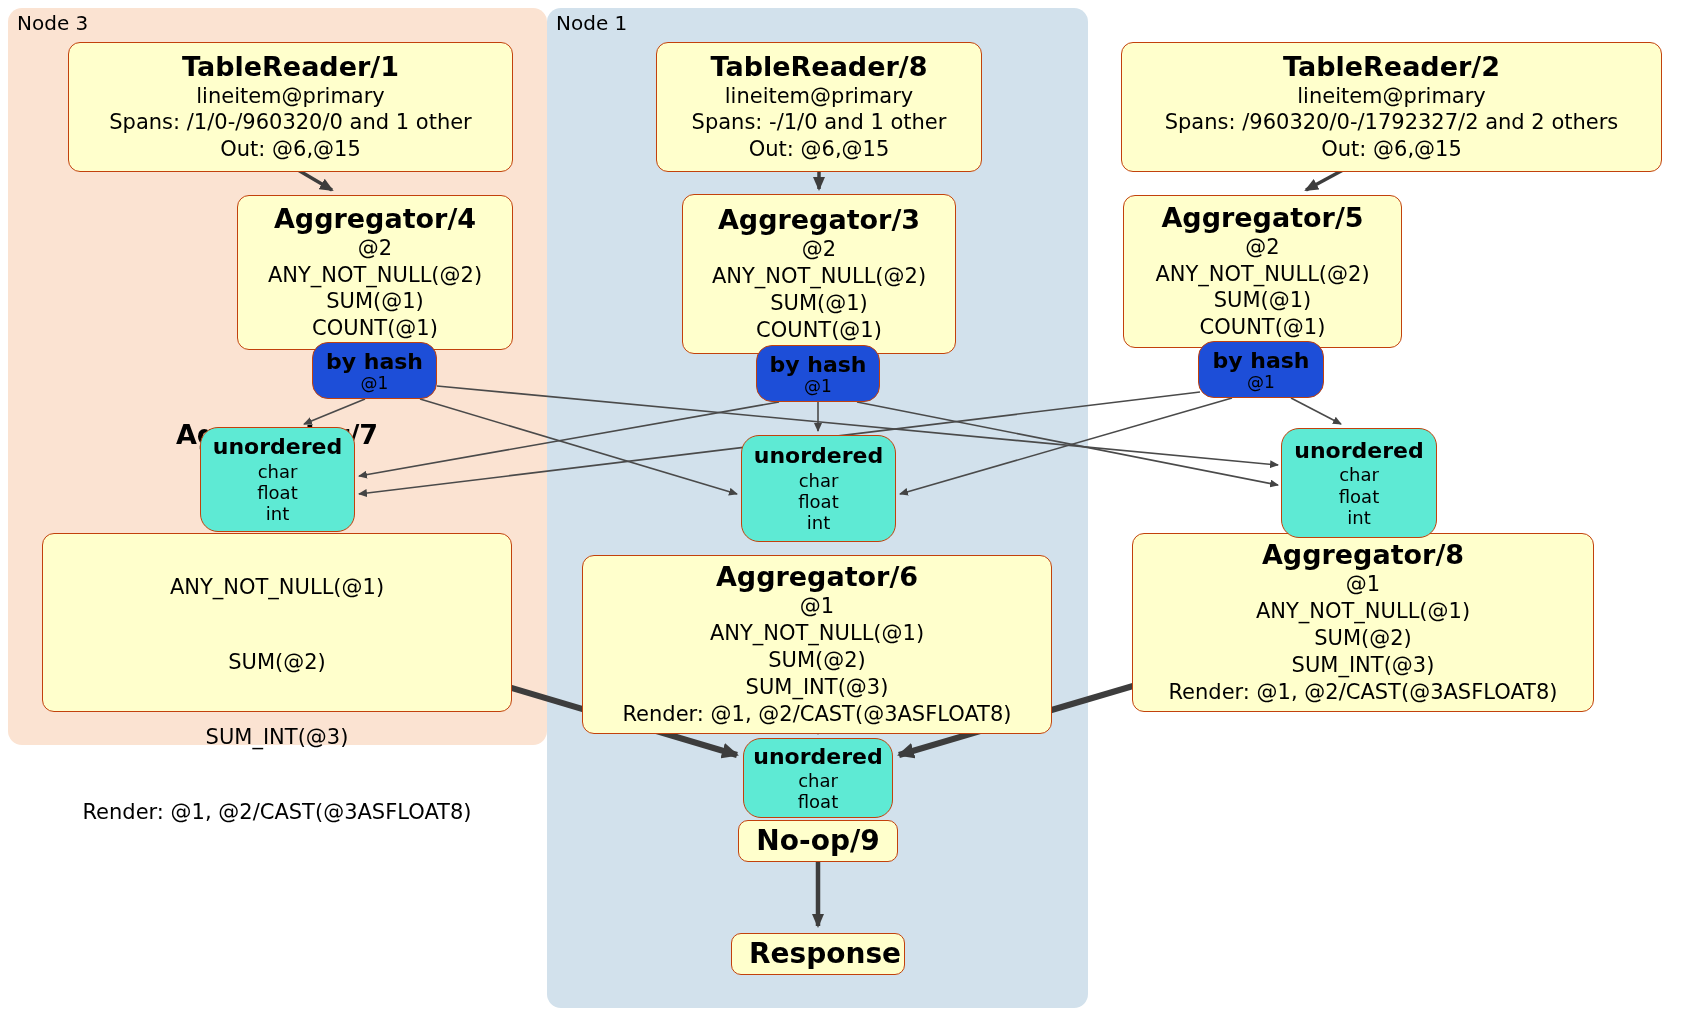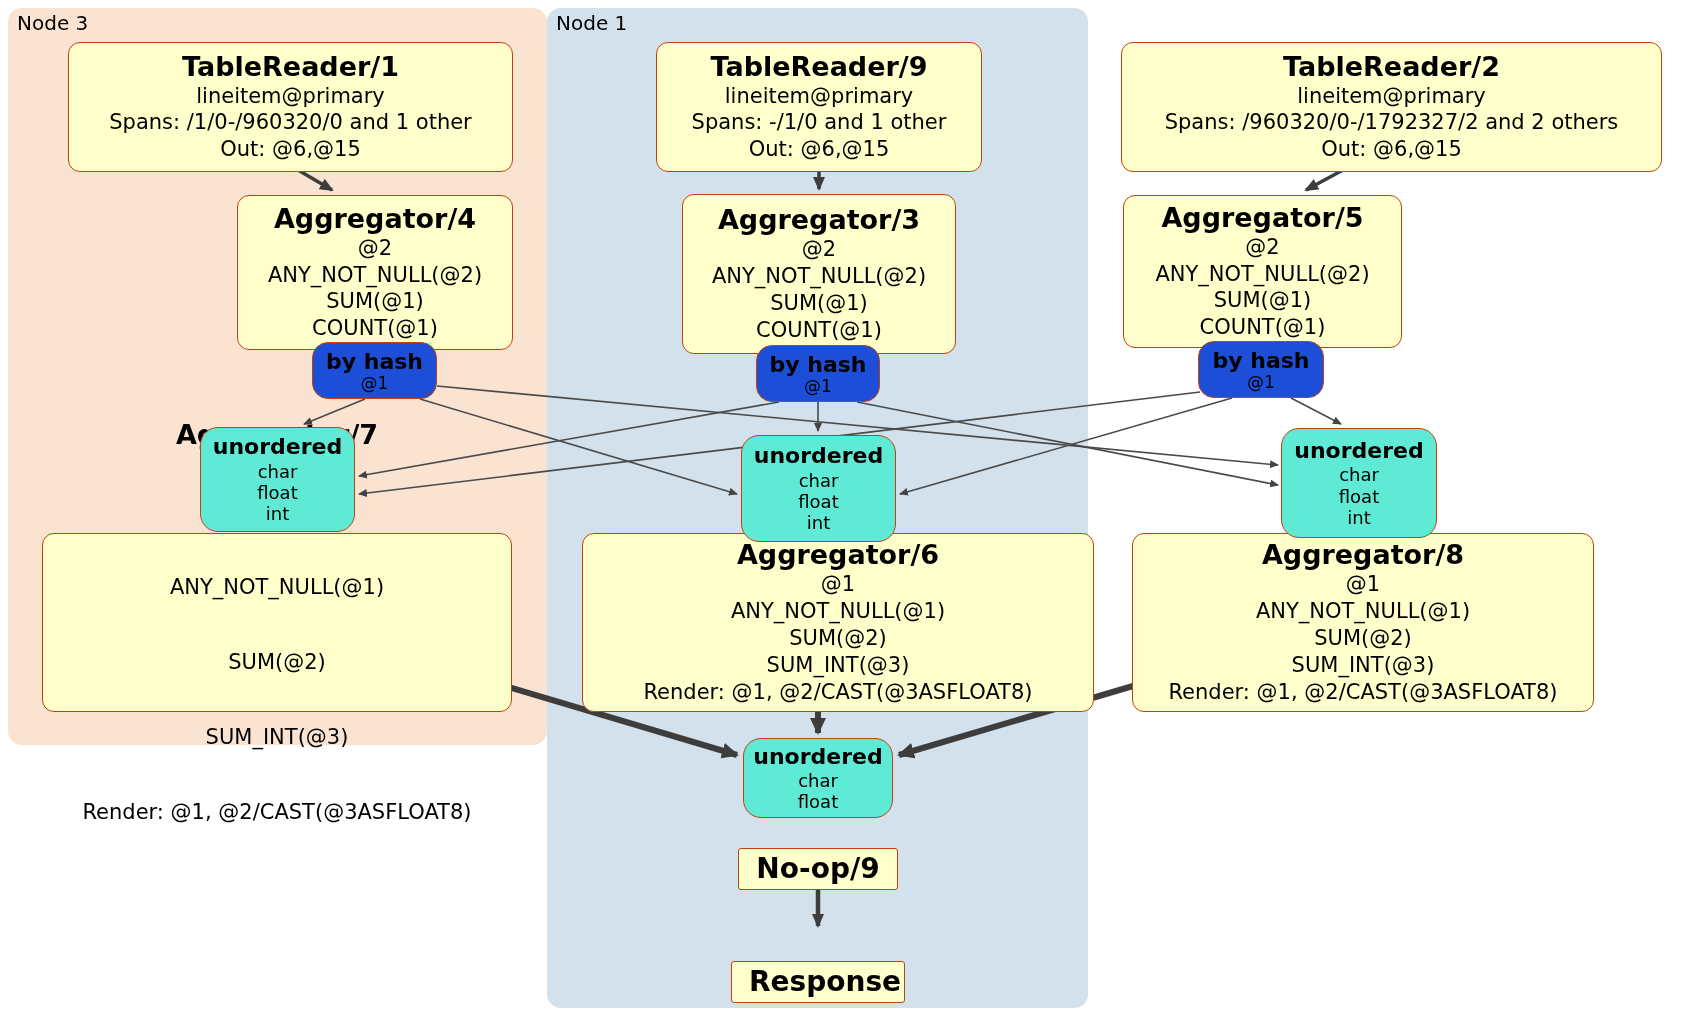--- a/index.html
+++ b/index.html
@@ -61,23 +61,22 @@
   .router .title{font-size:22px;line-height:1.15;}
   .router .line{font-size:17px;line-height:1.1;}
   .sync{
     background:#5eead4;
     border-radius:18px;
     z-index:4;
   }
   .sync .title{font-size:22px;line-height:1.2;}
   .sync .line{font-size:18px;line-height:1.18;}
   .terminal{
-    border-radius:3px;
+    border-radius:10px;
     z-index:4;
-    margin-top:28px;
   }
   .terminal .title{font-size:28px;}
 </style>
 </head>
 <body>
 
 <div id="stage">
 
   <div class="region" style="left:8px;top:8px;width:539px;height:737px;background:#FBE3D2;">
     <div class="region-label">Node 3</div>
@@ -146,21 +145,21 @@
   <div class="box" style="left:42px;top:533px;width:470px;height:179px;gap:48px;">
     <div class="title">Aggregator/7</div>
     <div class="line">@1</div>
     <div class="line">ANY_NOT_NULL(@1)</div>
     <div class="line">SUM(@2)</div>
     <div class="line">SUM_INT(@3)</div>
     <div class="line">Render: @1, @2/CAST(@3ASFLOAT8)</div>
   </div>
 
   <div class="box" style="left:656px;top:42px;width:326px;height:130px;">
-    <div class="title">TableReader/9</div>
+    <div class="title">TableReader/8</div>
     <div class="line">lineitem@primary</div>
     <div class="line">Spans: -/1/0 and 1 other</div>
     <div class="line">Out: @6,@15</div>
   </div>
   <div class="box" style="left:682px;top:194px;width:274px;height:160px;">
     <div class="title">Aggregator/3</div>
     <div class="line">@2</div>
     <div class="line">ANY_NOT_NULL(@2)</div>
     <div class="line">SUM(@1)</div>
     <div class="line">COUNT(@1)</div>
@@ -168,21 +167,21 @@
   <div class="box router" style="left:756px;top:345px;width:124px;height:57px;">
     <div class="title">by hash</div>
     <div class="line">@1</div>
   </div>
   <div class="box sync" style="left:741px;top:435px;width:155px;height:107px;">
     <div class="title">unordered</div>
     <div class="line">char</div>
     <div class="line">float</div>
     <div class="line">int</div>
   </div>
-  <div class="box" style="left:582px;top:533px;width:512px;height:179px;">
+  <div class="box" style="left:582px;top:555px;width:470px;height:179px;">
     <div class="title">Aggregator/6</div>
     <div class="line">@1</div>
     <div class="line">ANY_NOT_NULL(@1)</div>
     <div class="line">SUM(@2)</div>
     <div class="line">SUM_INT(@3)</div>
     <div class="line">Render: @1, @2/CAST(@3ASFLOAT8)</div>
   </div>
 
   <div class="box" style="left:1121px;top:42px;width:541px;height:130px;">
     <div class="title">TableReader/2</div>

